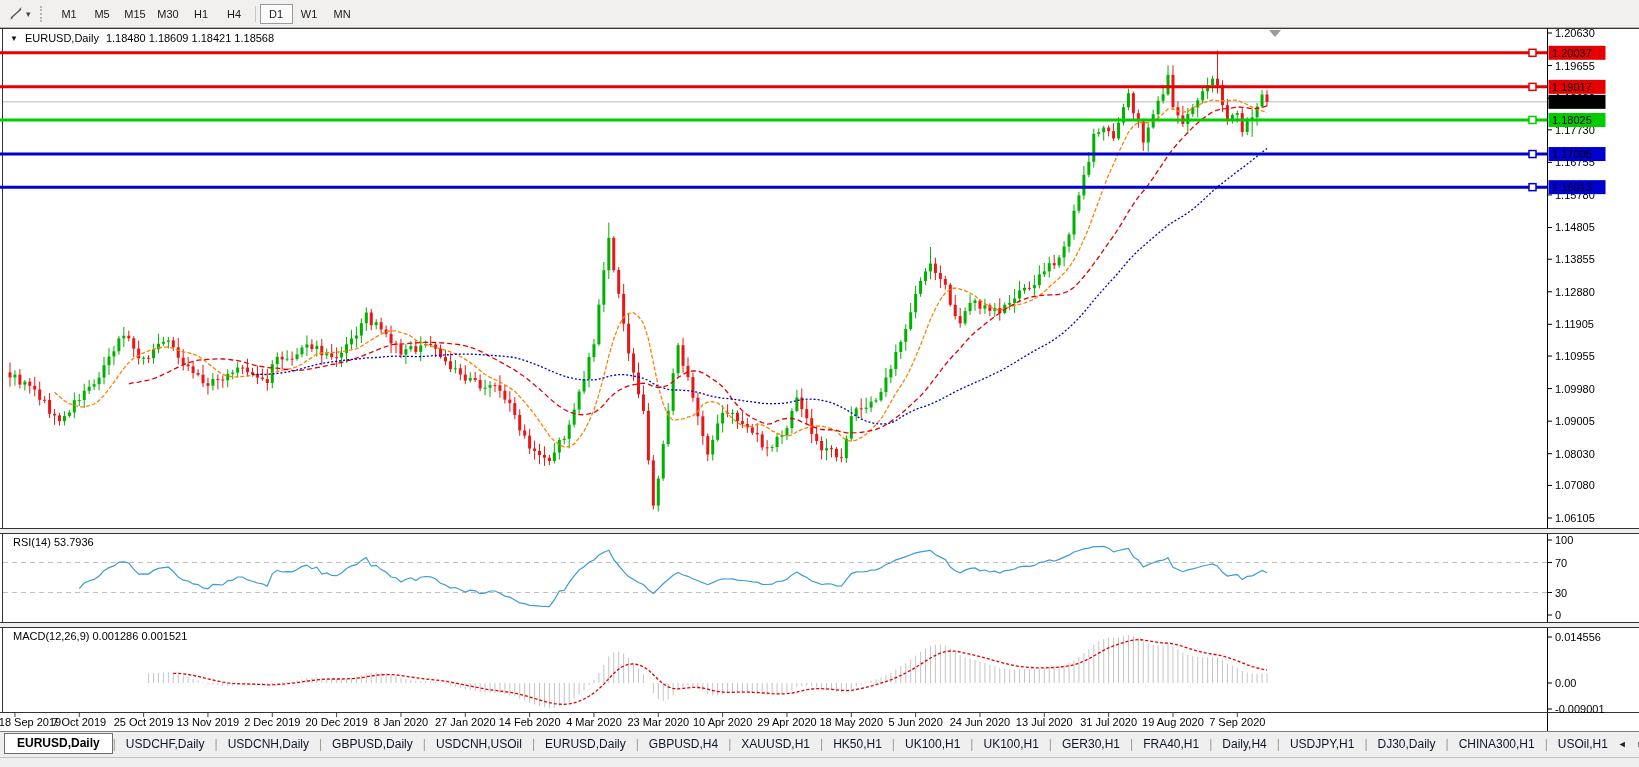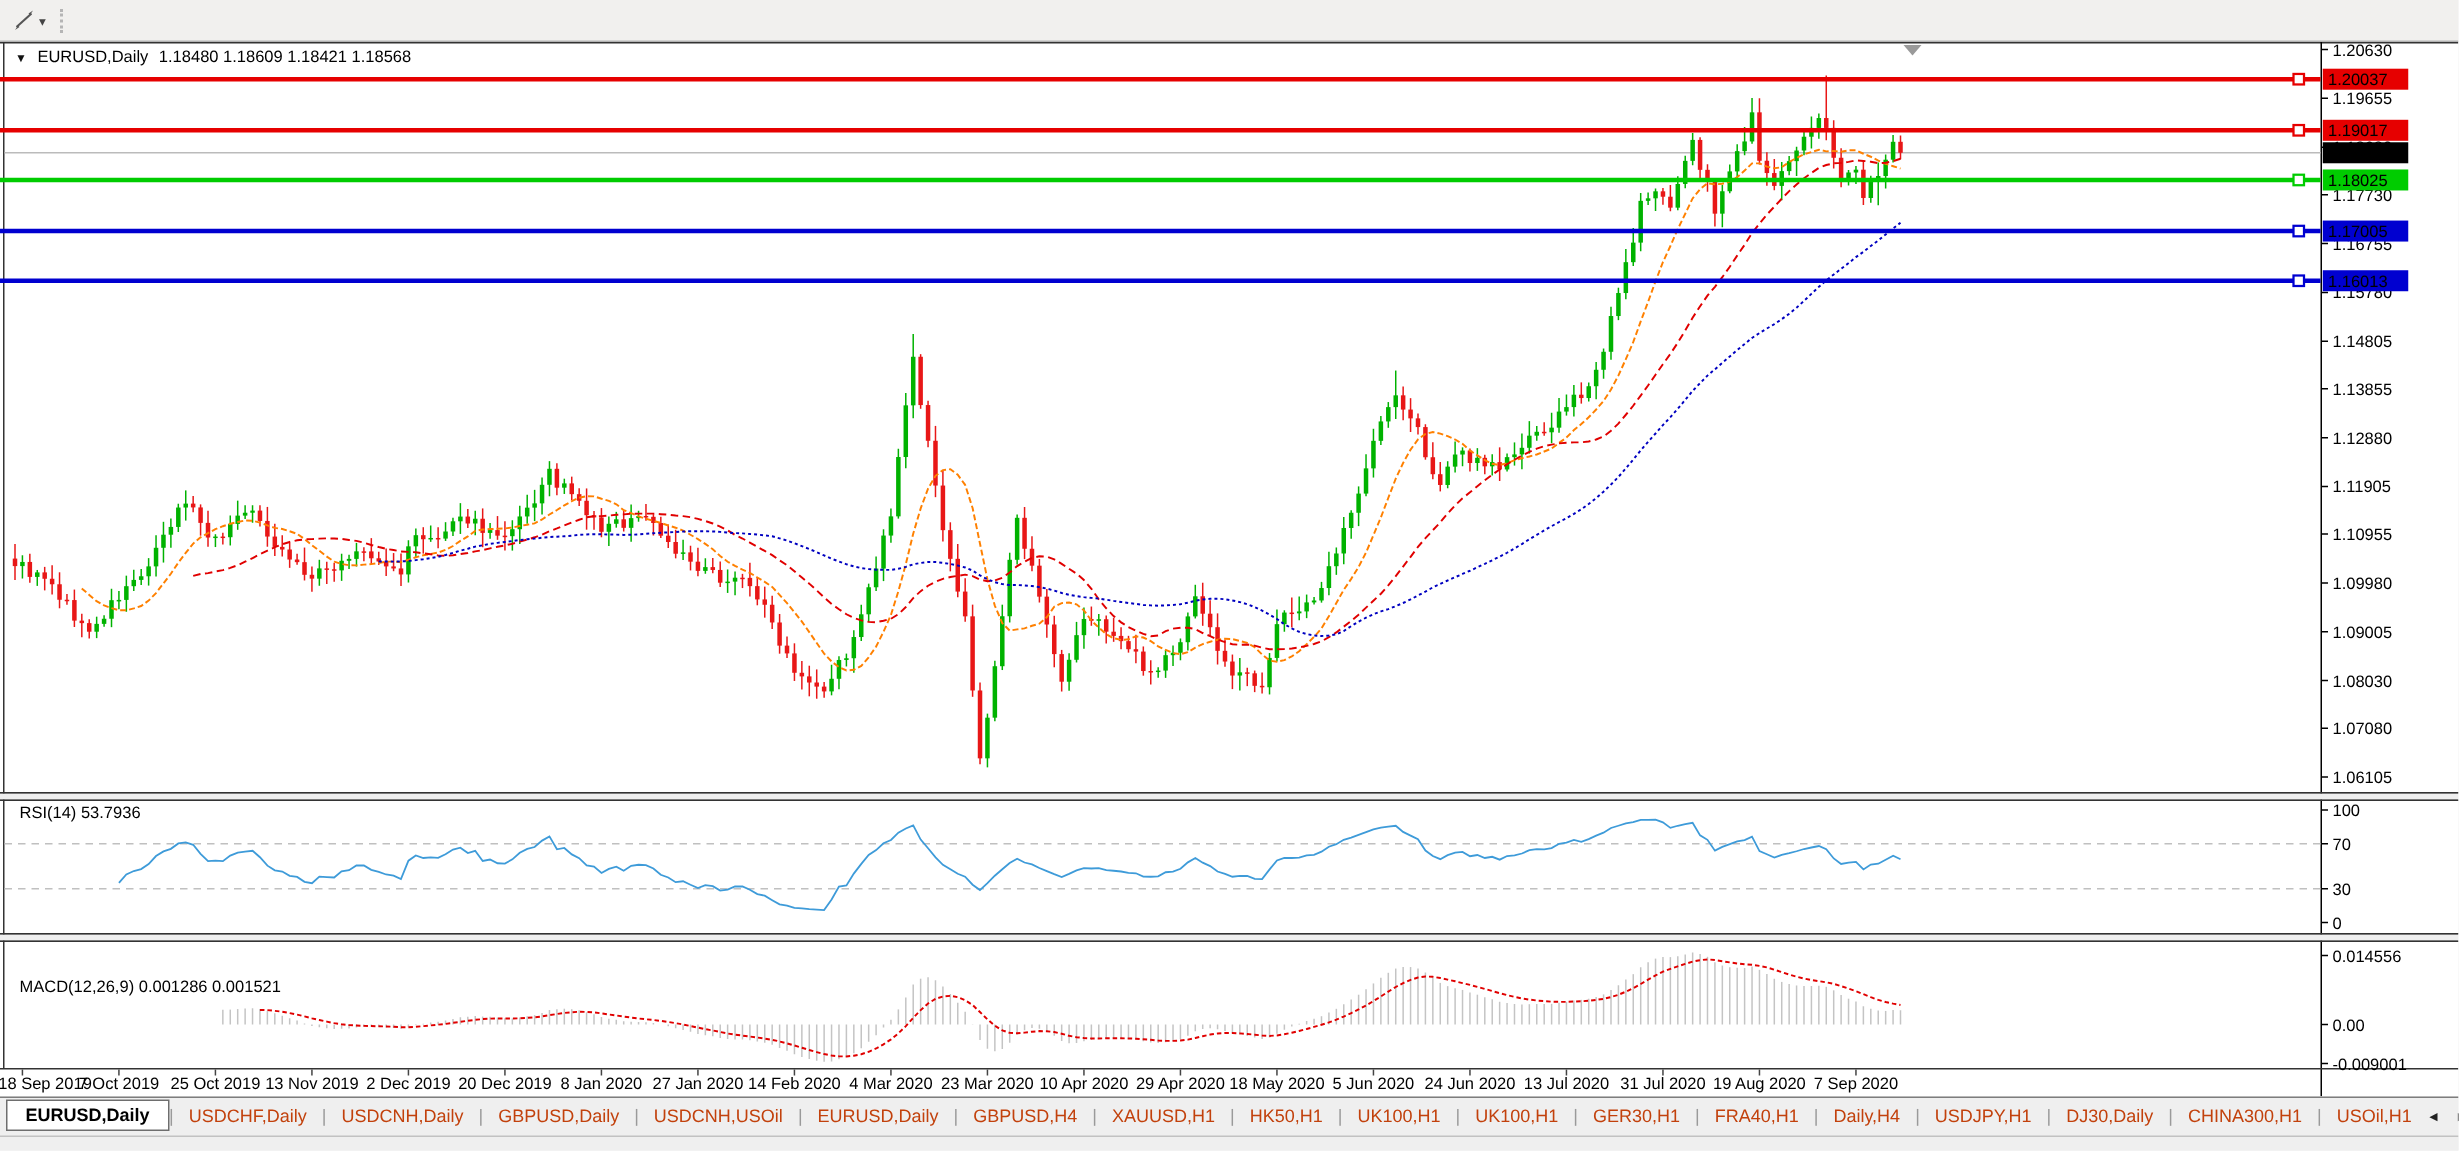--- a/index.html
+++ b/index.html
@@ -19,47 +19,59 @@
 
   
   .chart-window{position:absolute;top:27px;left:0;width:1639px;height:704px;background:#fff;z-index:1;}
   #chart-svg{position:absolute;left:0;top:0;}
   svg text{font-family:"Liberation Sans",sans-serif;font-size:11px;fill:#000;}
 
   .overlay{position:absolute;z-index:2;font-size:11px;white-space:nowrap;}
   .chart-title{left:10px;top:5px;display:flex;align-items:center;gap:7px;}
   .title-tri{font-size:8px;color:#111;}
   .pane-label-rsi{left:13px;top:509px;}
-  .pane-label-macd{left:13px;top:625px;}
+  .pane-label-macd{left:13px;top:603px;}
 
   
   .tabbar{position:absolute;left:0;bottom:0;width:1639px;height:36px;background:#efefef;
           border-top:1px solid #7d7d7d;z-index:5;box-sizing:border-box;}
   .tabs{display:flex;align-items:center;height:24px;padding-left:4px;}
-  .tab{font-size:12px;color:#c2410c;padding:3px 10px 4px;cursor:default;}
+  .tab{font-size:12px;color:#0f172a;padding:3px 10px 4px;cursor:default;}
   .tab.active{background:#fff;border:1px solid #6e6e6e;font-weight:bold;color:#000;
               padding:2px 12px 3px;margin-top:-2px;}
   .tsep{color:#9a9a9a;font-size:12px;}
   .tab-arrows{margin-left:auto;margin-right:8px;display:flex;gap:10px;}
   .tab-arrow{font-size:9px;color:#222;}
   .tab-strip{height:10px;border-top:1px solid #c2c2c2;background:#efefef;margin-top:1px;}
 </style>
 </head>
 <body>
 
 <div class="toolbar">
   <div class="tool-icon">
     <svg width="15" height="15">
       <line x1="2" y1="12" x2="12" y2="3" stroke="#555" stroke-width="1.4"></line>
       <path d="M1 14 L4 12 L3 11 Z" fill="#555"></path>
       <path d="M13 1 L10 3 L11 4 Z" fill="#555"></path>
     </svg>
     <span class="caret">▾</span>
   </div>
   <div class="grip"></div>
+  <div id="tf-buttons" style="display:flex;align-items:center;">
+      <div class="tfbtn">M1</div>
+      <div class="tfbtn">M5</div>
+      <div class="tfbtn">M15</div>
+      <div class="tfbtn">M30</div>
+      <div class="tfbtn">H1</div>
+      <div class="tfbtn">H4</div>
+      <div class="vsep"></div>
+      <div class="tfbtn active">D1</div>
+      <div class="tfbtn">W1</div>
+      <div class="tfbtn">MN</div>
+    </div>
 </div>
 
 <div class="chart-window">
   <svg id="chart-svg" width="1639" height="704" viewBox="0 27 1639 704">
       <g>
         <rect x="0" y="27" width="1639" height="704" fill="#ffffff"></rect>
       </g>
       <g>
         <line x1="0" y1="28.5" x2="1639" y2="28.5" stroke="#333" stroke-width="1"></line>
         <line x1="2.5" y1="28" x2="2.5" y2="712" stroke="#333" stroke-width="1"></line>

